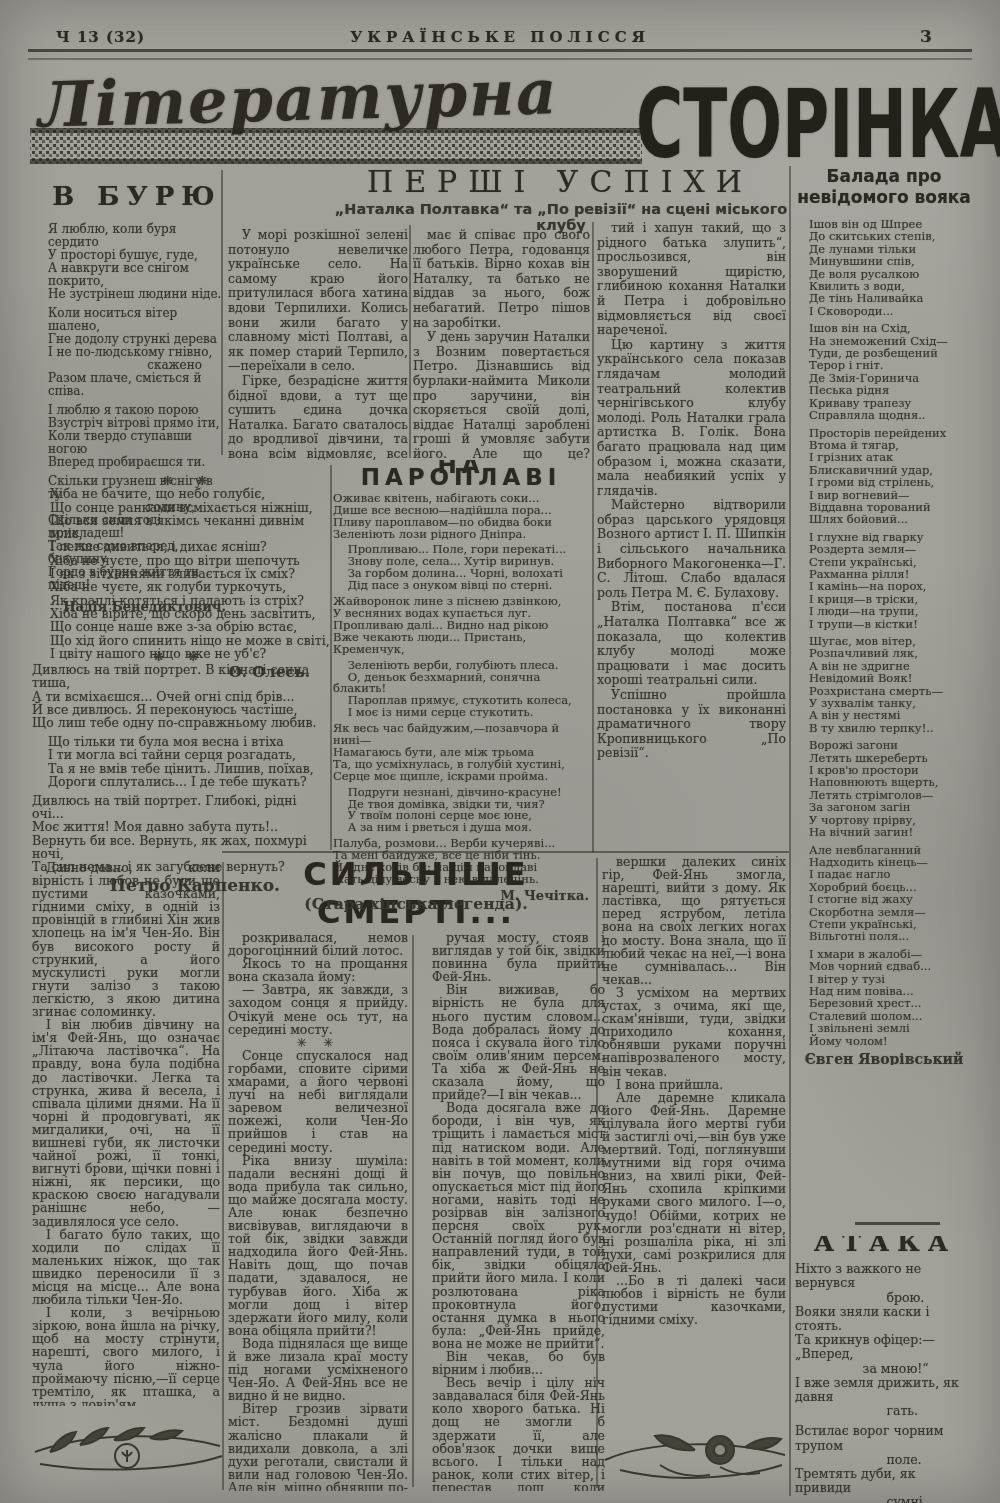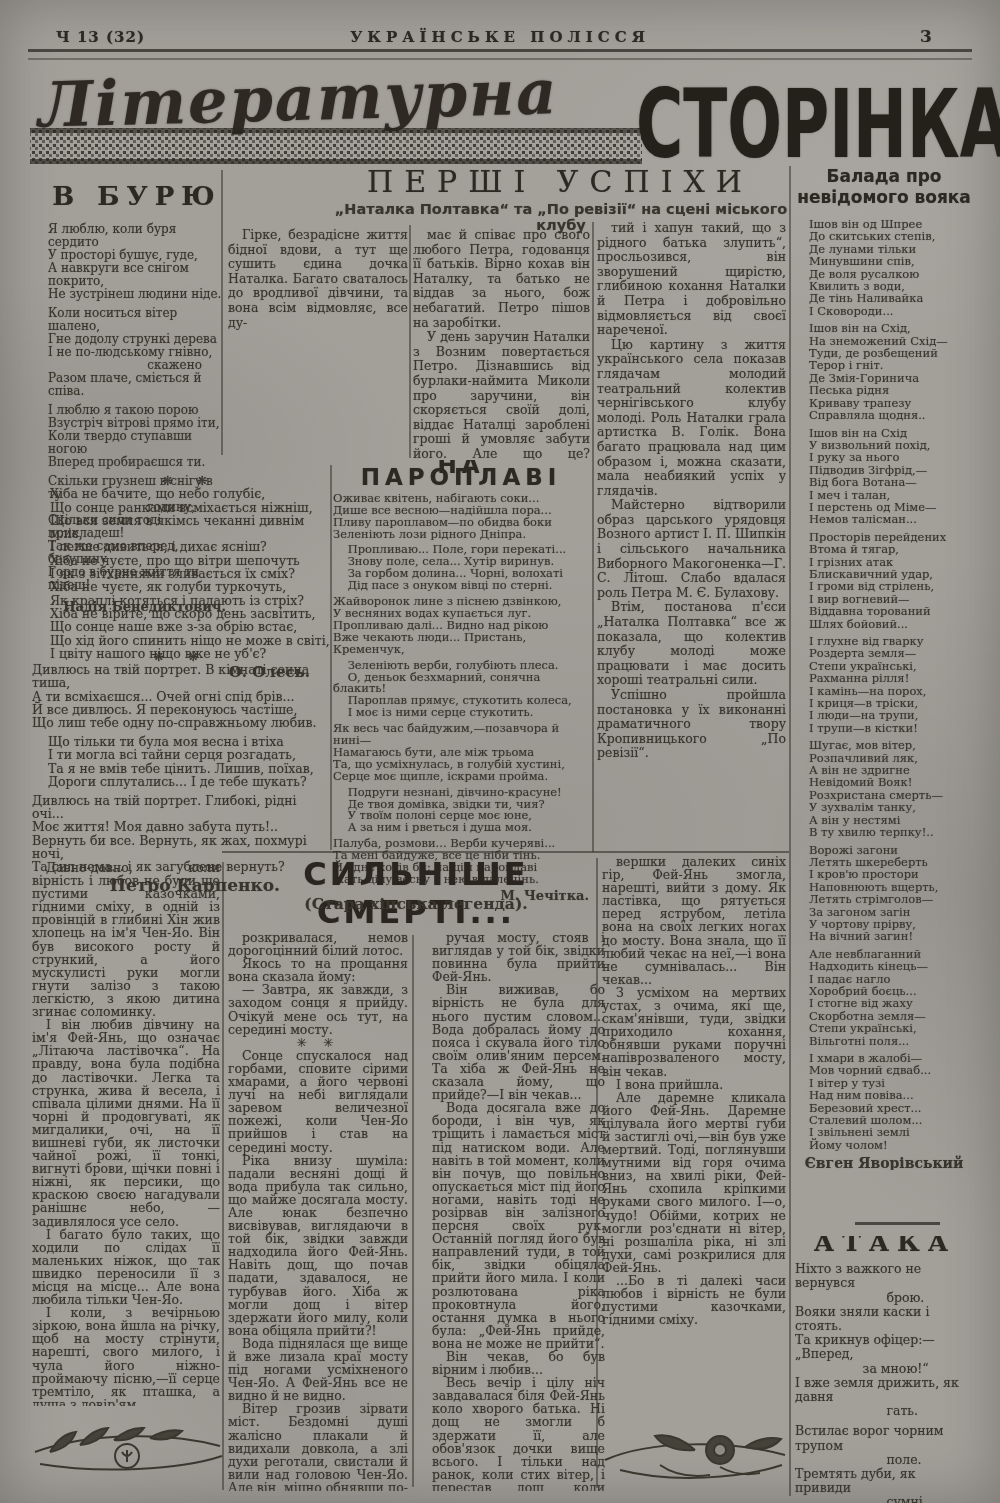--- a/index.html
+++ b/index.html
@@ -112,20 +112,21 @@
 Скільки сили тоді прикладеш!
 Так же само вперед, безупину
 Гордо в бурне життя ти підеш!</p>
       </div>
     <div class="author">Надія Бенедиктович.</div>
   </div>
 
   <div class="abs soft" id="pu-title">ПЕРШІ УСПІХИ</div>
   <div class="abs soft" id="pu-sub">„Наталка Полтавка“ та „По ревізії“ на сцені міського клубу</div>
   <div class="blk soft article pu-col" id="pu-c1">
+      <p>У морі розкішної зелені потонуло невеличке українське село. На самому краю його притулилася вбога хатина вдови Терпилихи. Колись вони жили багато у славному місті Полтаві, а як помер старий Терпило,—переїхали в село.</p>
       <p>Гірке, безрадісне життя бідної вдови, а тут ще сушить єдина дочка Наталка. Багато сваталось до вродливої дівчини, та вона всім відмовляє, все ду-</p>
     </div>
   <div class="blk soft article pu-col" id="pu-c2">
       <p>має й співає про свого любого Петра, годованця її батьків. Вірно кохав він Наталку, та батько не віддав за нього, бож небагатий. Петро пішов на заробітки.</p>
       <p>У день заручин Наталки з Возним повертається Петро. Дізнавшись від бурлаки-наймита Миколи про заручини, він скоряється своїй долі, віддає Наталці зароблені гроші й умовляє забути його. Але що це? Хабарник, „юриста завзя-</p>
     </div>
   <div class="blk soft pu-col" id="pu-c3">
     <div class="article">
         <p>тий і хапун такий, що з рідного батька злупить“, просльозився, він зворушений щирістю, глибиною кохання Наталки й Петра і добровільно відмовляється від своєї нареченої.</p>
         <p>Цю картину з життя українського села показав глядачам молодий театральний колектив чернігівського клубу молоді. Роль Наталки грала артистка В. Голік. Вона багато працювала над цим образом і, можна сказати, мала неабиякий успіх у глядачів.</p>
@@ -148,28 +149,20 @@
 Де тінь Наливайка
 І Сковороди...</p>
         <p>Ішов він на Схід,
 На знеможений Схід—
 Туди, де розбещений
 Терор і гніт.
 Де Змія-Горинича
 Песька рідня
 Криваву трапезу
 Справляла щодня..</p>
-        <p>Ішов він на Схід
-У визвольний похід,
-І руку за нього
-Підводив Зігфрід,—
-Від бога Вотана—
-І меч і талан,
-І перстень од Міме—
-Немов талісман...</p>
         <p>Просторів перейдених
 Втома й тягар,
 І грізних атак
 Блискавичний удар,
 І громи від стрілень,
 І вир вогневий—
 Віддавна торований
 Шлях бойовий...</p>
         <p>І глухне від гварку
 Роздерта земля—

